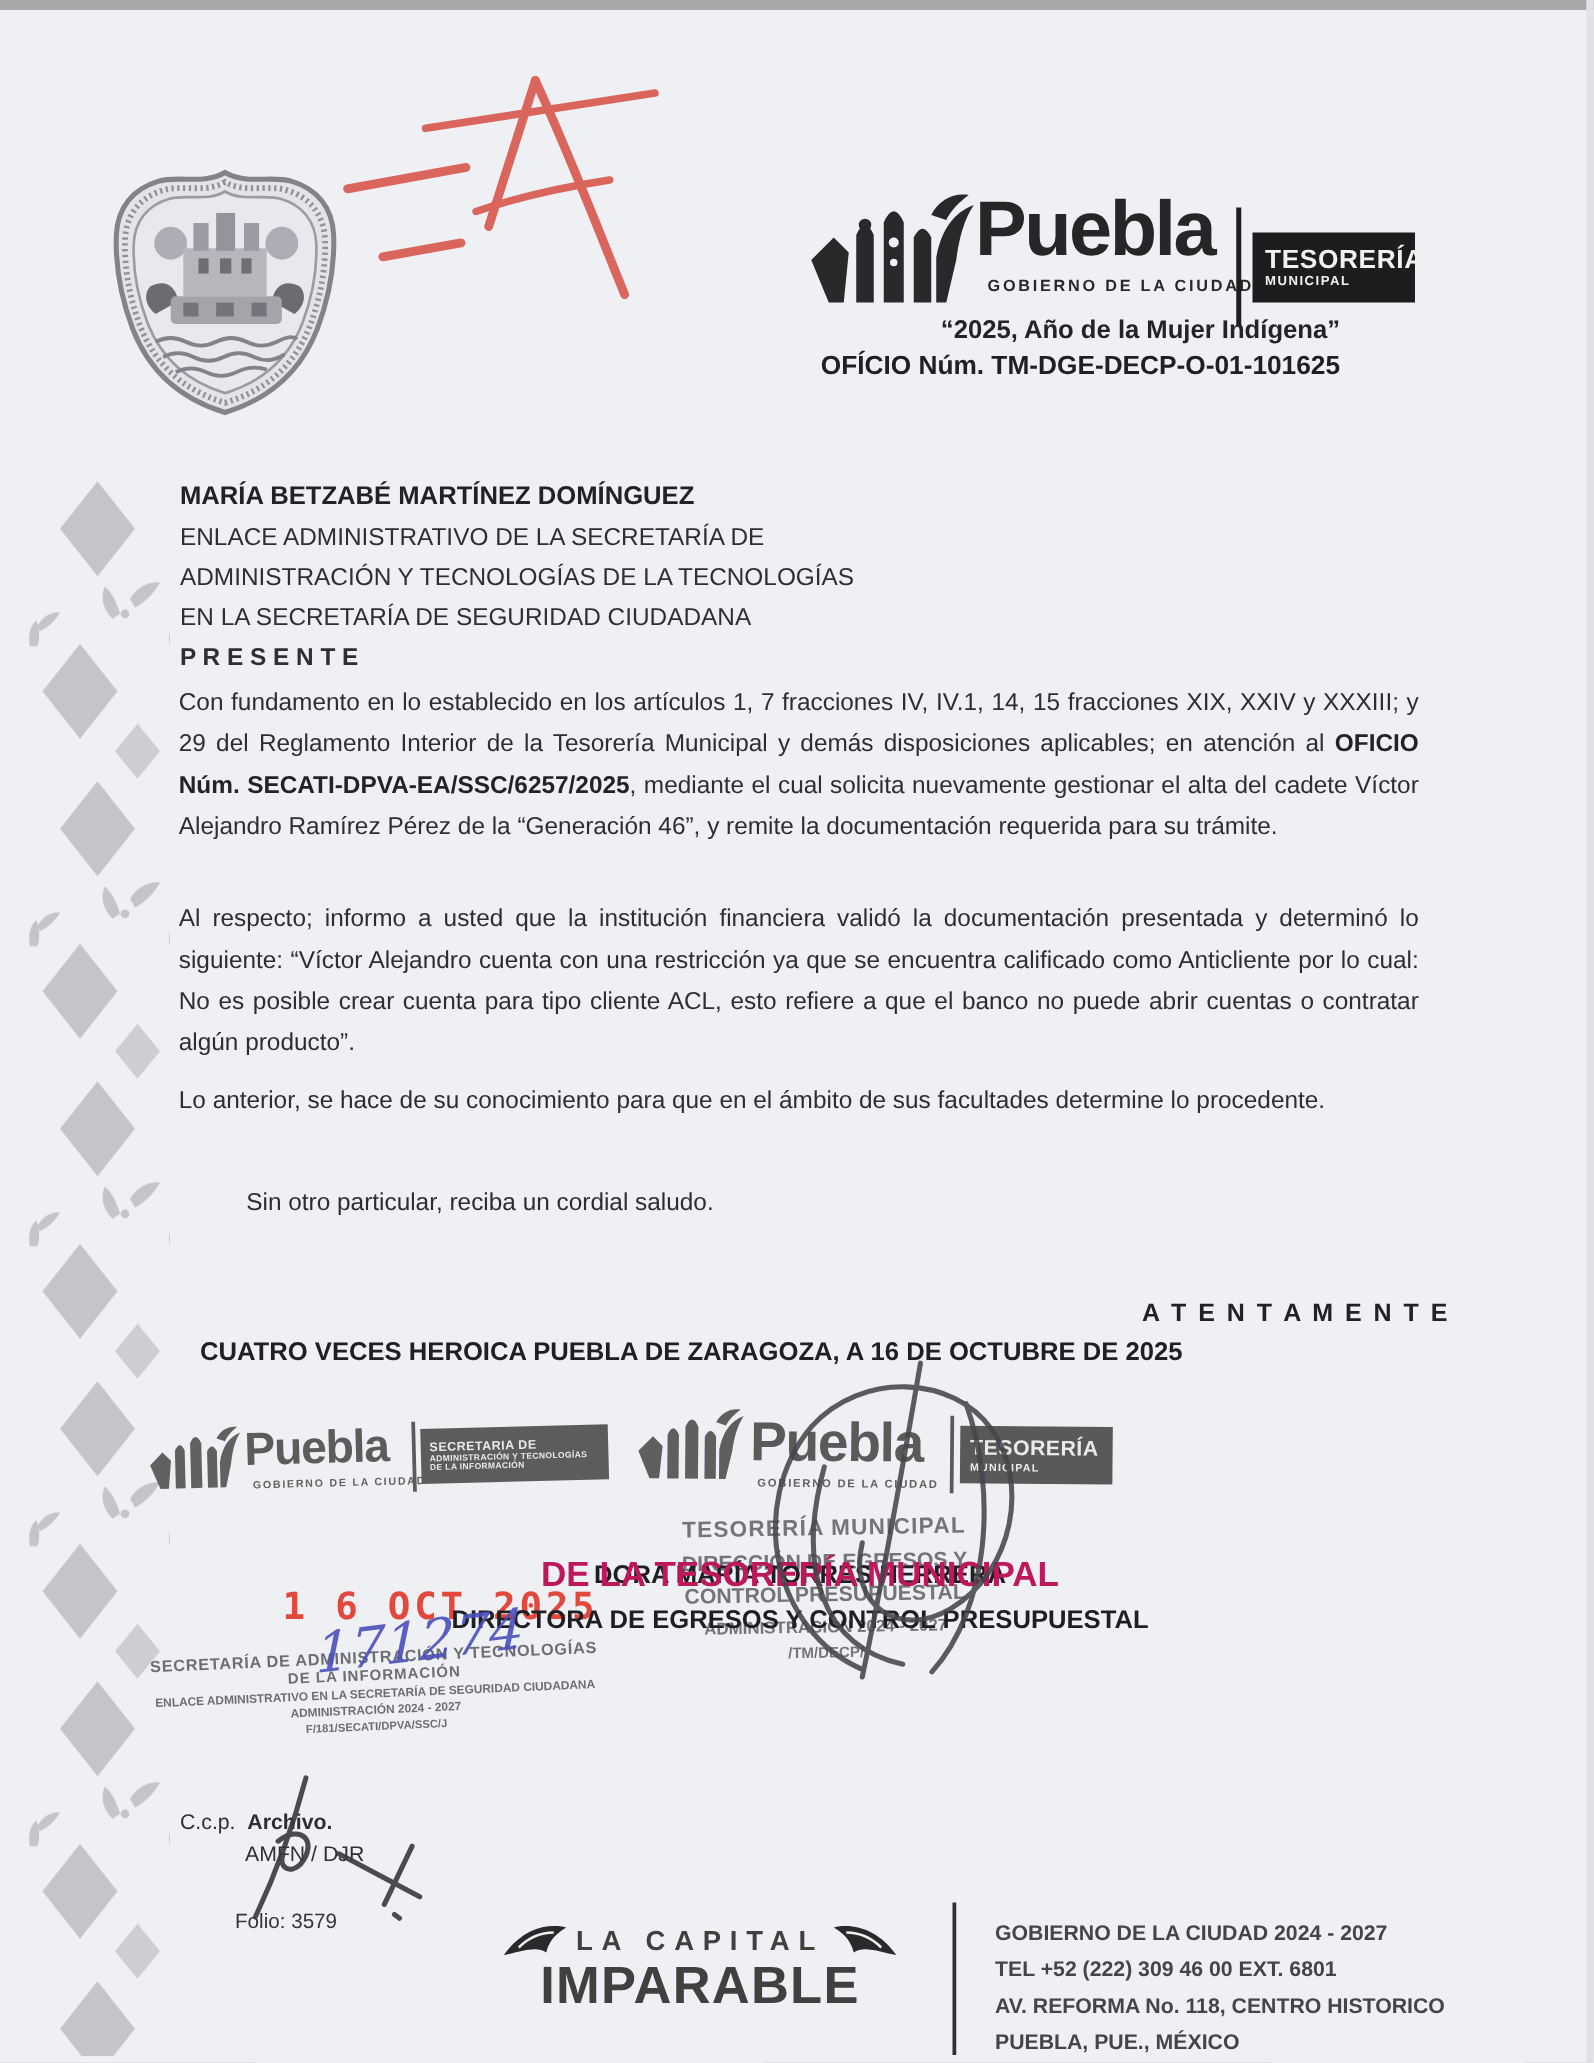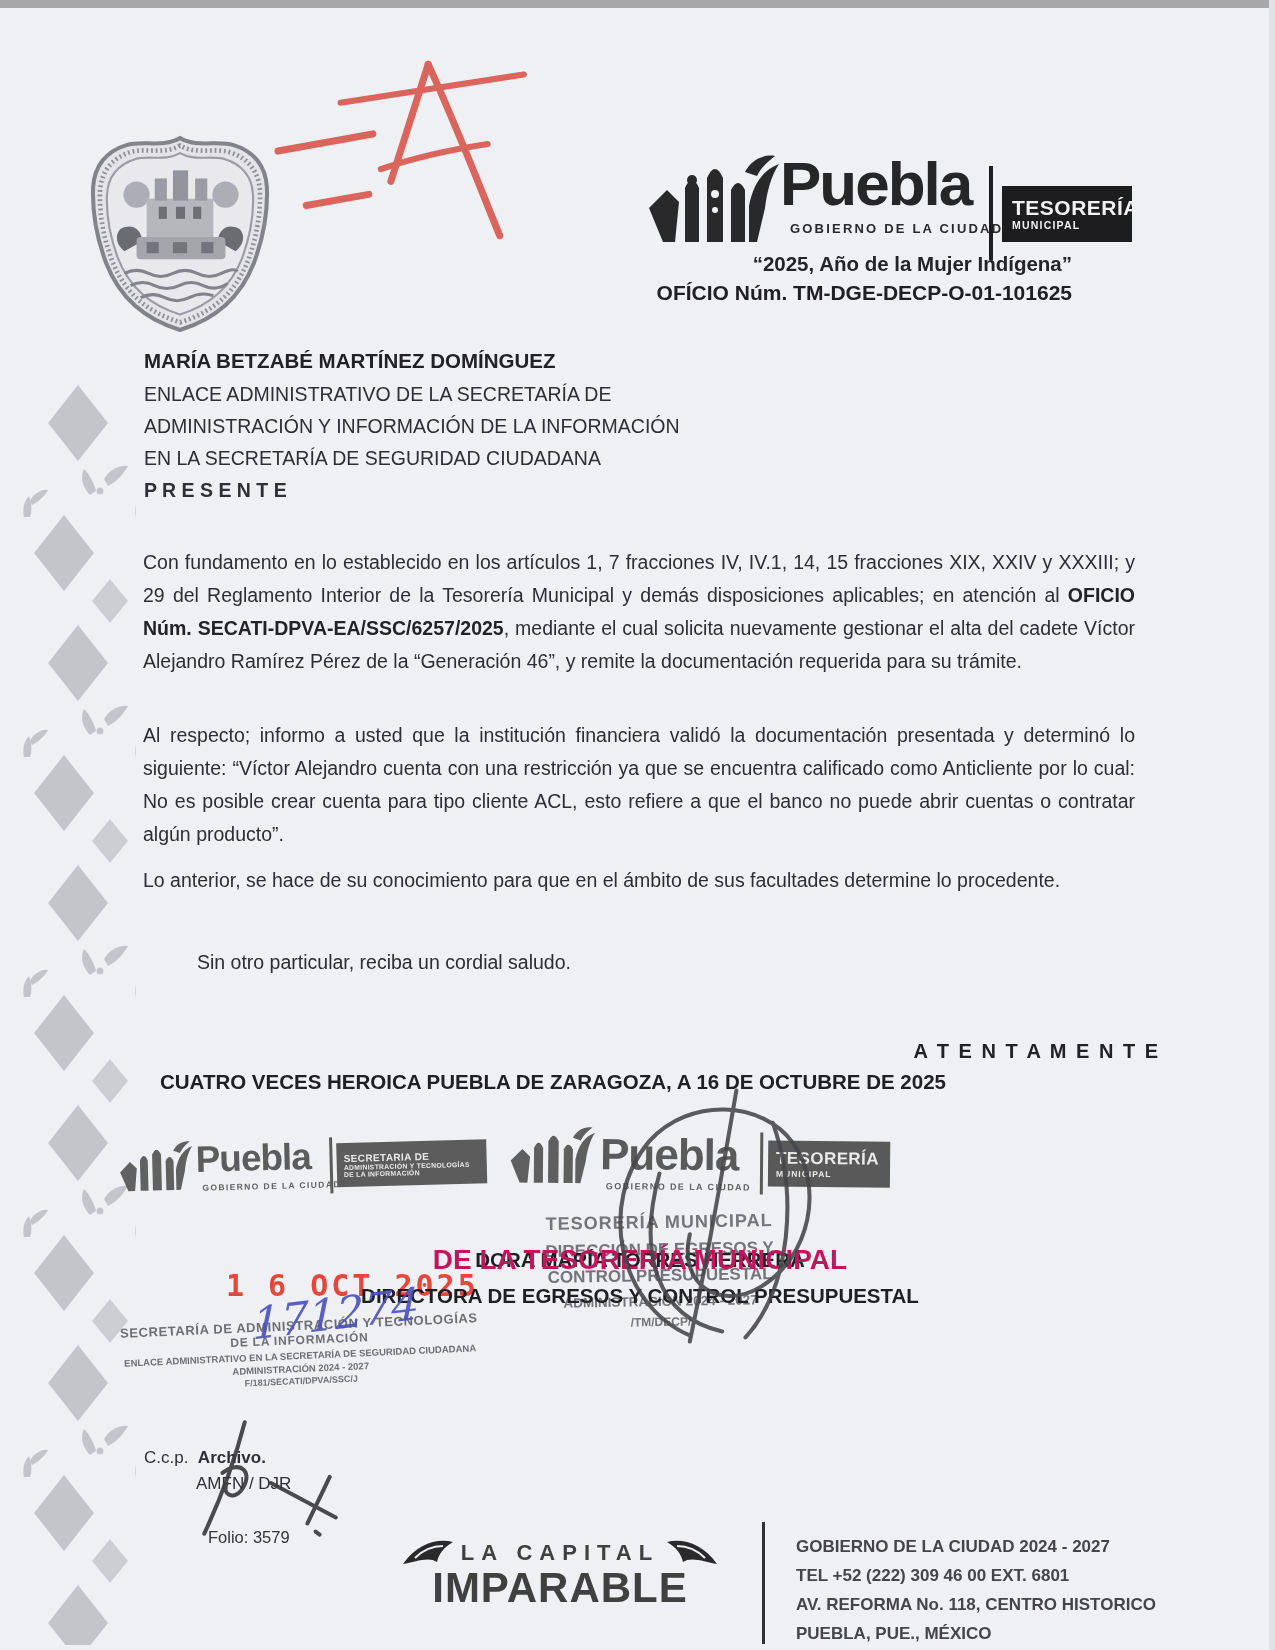--- a/index.html
+++ b/index.html
@@ -24,21 +24,21 @@
   #wordmark-sub{left:790px;top:221px;font-size:13px;font-weight:700;letter-spacing:2.2px;color:#29292c;z-index:2;}
   #logo-bar{left:989px;top:166px;width:4px;height:94px;background:#1e1e21;z-index:2;}
   #dept-box{left:1002px;top:186px;width:130px;height:56px;background:#1d1d20;color:#f1f1f1;z-index:2;
     display:flex;flex-direction:column;justify-content:center;padding-left:10px;box-sizing:border-box;}
   #dept-box .l1{font-size:21px;font-weight:800;letter-spacing:.5px;line-height:22px;}
   #dept-box .l2{font-size:10.5px;font-weight:700;letter-spacing:1.2px;}
   #year-legend{left:560px;top:252px;width:512px;text-align:right;font-size:20.5px;font-weight:800;color:#242428;z-index:2;}
   #oficio-num{left:500px;top:281px;width:572px;text-align:right;font-size:21px;font-weight:800;color:#202024;z-index:2;}
 
   
-  .addr{left:144px;width:700px;font-size:19.5px;color:#2e2e34;z-index:2;}
+  .addr{left:144px;width:700px;font-size:19.5px;color:#2e2e34;z-index:2;margin-top:36px;}
   #addr-name{top:349px;font-weight:800;font-size:20.5px;color:#222226;}
   #addr-1{top:383px;} #addr-2{top:415px;} #addr-3{top:447px;}
   #addr-presente{top:479px;font-weight:700;}
 
   
   .para{left:143px;width:992px;font-size:19.5px;line-height:33px;text-align:justify;color:#2d2d33;z-index:2;}
   #p1{top:546px;} #p2{top:719px;} #p3{top:864px;}
   #closing{left:197px;top:951px;font-size:19.5px;z-index:2;}
   .b{font-weight:800;color:#232327;}
 
@@ -92,21 +92,21 @@
 
   #sig-name{left:140px;top:1248px;width:1000px;text-align:center;font-size:20.5px;font-weight:800;color:#1f1f23;z-index:3;}
   #sig-title1{left:140px;top:1284px;width:1000px;text-align:center;font-size:20.5px;font-weight:800;color:#1f1f23;z-index:3;}
   #sig-title2{left:140px;top:1244px;width:1000px;text-align:center;font-size:28px;font-weight:800;color:#be185d;z-index:3;}
 
   
   #ccp{left:144px;top:1448px;font-size:17px;color:#2e2e34;z-index:2;}
   #ccp .bold{font-weight:800;}
   #ccp-initials{left:196px;top:1474px;font-size:17px;color:#2e2e34;z-index:2;}
   #ccp-scribble{left:182px;top:1420px;z-index:4;}
-  #folio{left:208px;top:1528px;font-size:16.5px;color:#333338;z-index:2;}
+  #folio{left:188px;top:1528px;font-size:16.5px;color:#333338;z-index:2;}
 
   
   #cap-logo{left:392px;top:1538px;width:336px;text-align:center;z-index:2;color:#404040;}
   #cap-top{display:flex;align-items:center;justify-content:center;gap:6px;}
   #cap-top .t{font-size:22px;font-weight:800;letter-spacing:7px;}
   #cap-bottom{font-size:42px;font-weight:900;letter-spacing:1px;margin-top:-4px;}
   #foot-bar{left:762px;top:1522px;width:3px;height:122px;background:#303034;z-index:2;}
   #foot-text{left:796px;top:1532px;width:370px;font-size:17px;font-weight:700;color:#454549;line-height:29px;z-index:2;}
 </style>
 </head>
@@ -190,21 +190,21 @@
   <div id="logo-bar" class="abs"></div>
   <div id="dept-box" class="abs">
     <div class="l1">TESORERÍA</div>
     <div class="l2">MUNICIPAL</div>
   </div>
   <div id="year-legend" class="abs">“2025, Año de la Mujer Indígena”</div>
   <div id="oficio-num" class="abs">OFÍCIO Núm. TM-DGE-DECP-O-01-101625</div>
 
   <div id="addr-name" class="abs addr">MARÍA BETZABÉ MARTÍNEZ DOMÍNGUEZ</div>
   <div id="addr-1" class="abs addr">ENLACE ADMINISTRATIVO DE LA SECRETARÍA DE</div>
-  <div id="addr-2" class="abs addr">ADMINISTRACIÓN Y INFORMACIÓN DE LA INFORMACIÓN</div>
+  <div id="addr-2" class="abs addr">ADMINISTRACIÓN Y TECNOLOGÍAS DE LA TECNOLOGÍAS</div>
   <div id="addr-3" class="abs addr">EN LA SECRETARÍA DE SEGURIDAD CIUDADANA</div>
   <div id="addr-presente" class="abs addr">P R E S E N T E</div>
 
   <div id="p1" class="abs para"><span>Con fundamento en lo establecido en los artículos 1, 7 fracciones IV, IV.1, 14, 15 fracciones XIX, XXIV y XXXIII; y 29 del Reglamento Interior de la Tesorería Municipal y demás disposiciones aplicables; en atención al </span><span class="b">OFICIO Núm. SECATI-DPVA-EA/SSC/6257/2025</span><span>, mediante el cual solicita nuevamente gestionar el alta del cadete Víctor Alejandro Ramírez Pérez de la “Generación 46”, y remite la documentación requerida para su trámite.</span></div>
   <div id="p2" class="abs para">Al respecto; informo a usted que la institución financiera validó la documentación presentada y determinó lo siguiente: “Víctor Alejandro cuenta con una restricción ya que se encuentra calificado como Anticliente por lo cual: No es posible crear cuenta para tipo cliente ACL, esto refiere a que el banco no puede abrir cuentas o contratar algún producto”.</div>
   <div id="p3" class="abs para">Lo anterior, se hace de su conocimiento para que en el ámbito de sus facultades determine lo procedente.</div>
   <div id="closing" class="abs">Sin otro particular, reciba un cordial saludo.</div>
 
   <div id="atentamente" class="abs">A T E N T A M E N T E</div>
   <div id="place-date" class="abs">CUATRO VECES HEROICA PUEBLA DE ZARAGOZA, A 16 DE OCTUBRE DE 2025</div>

